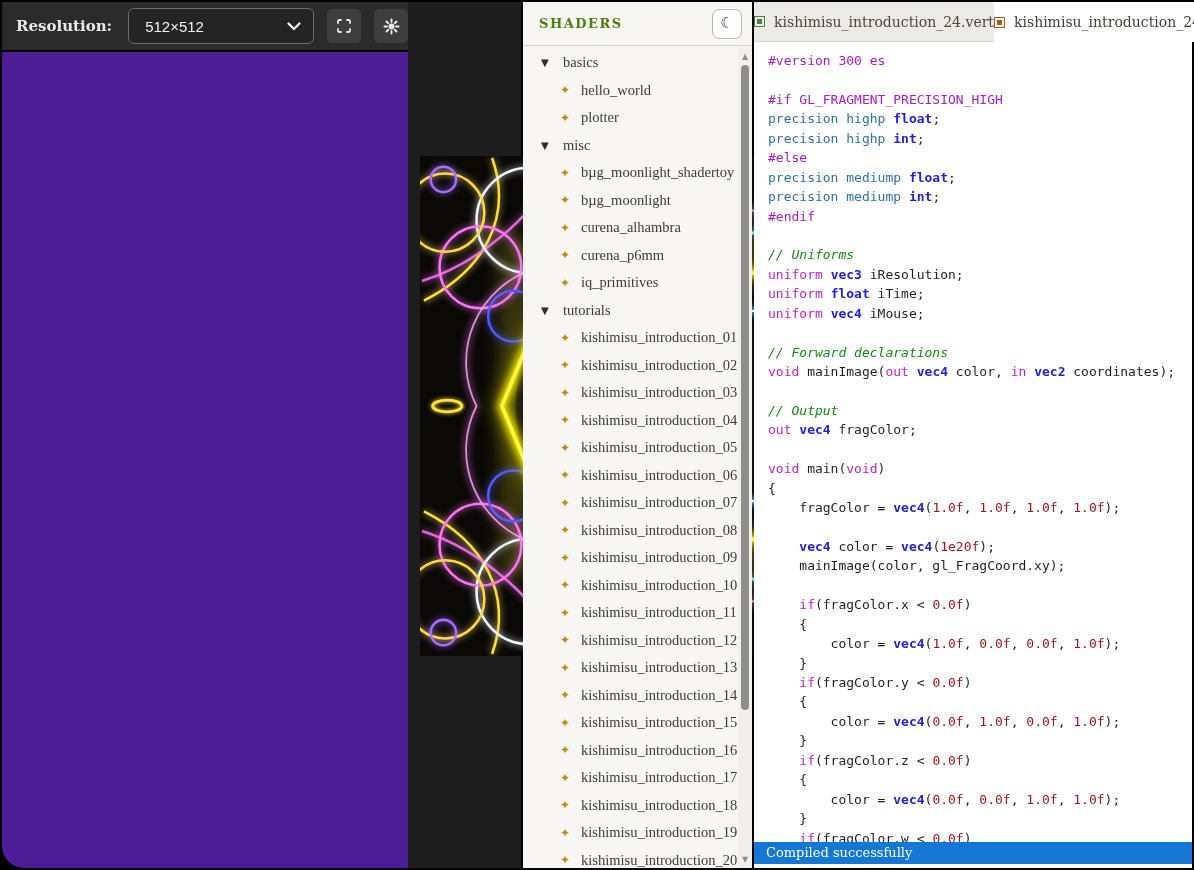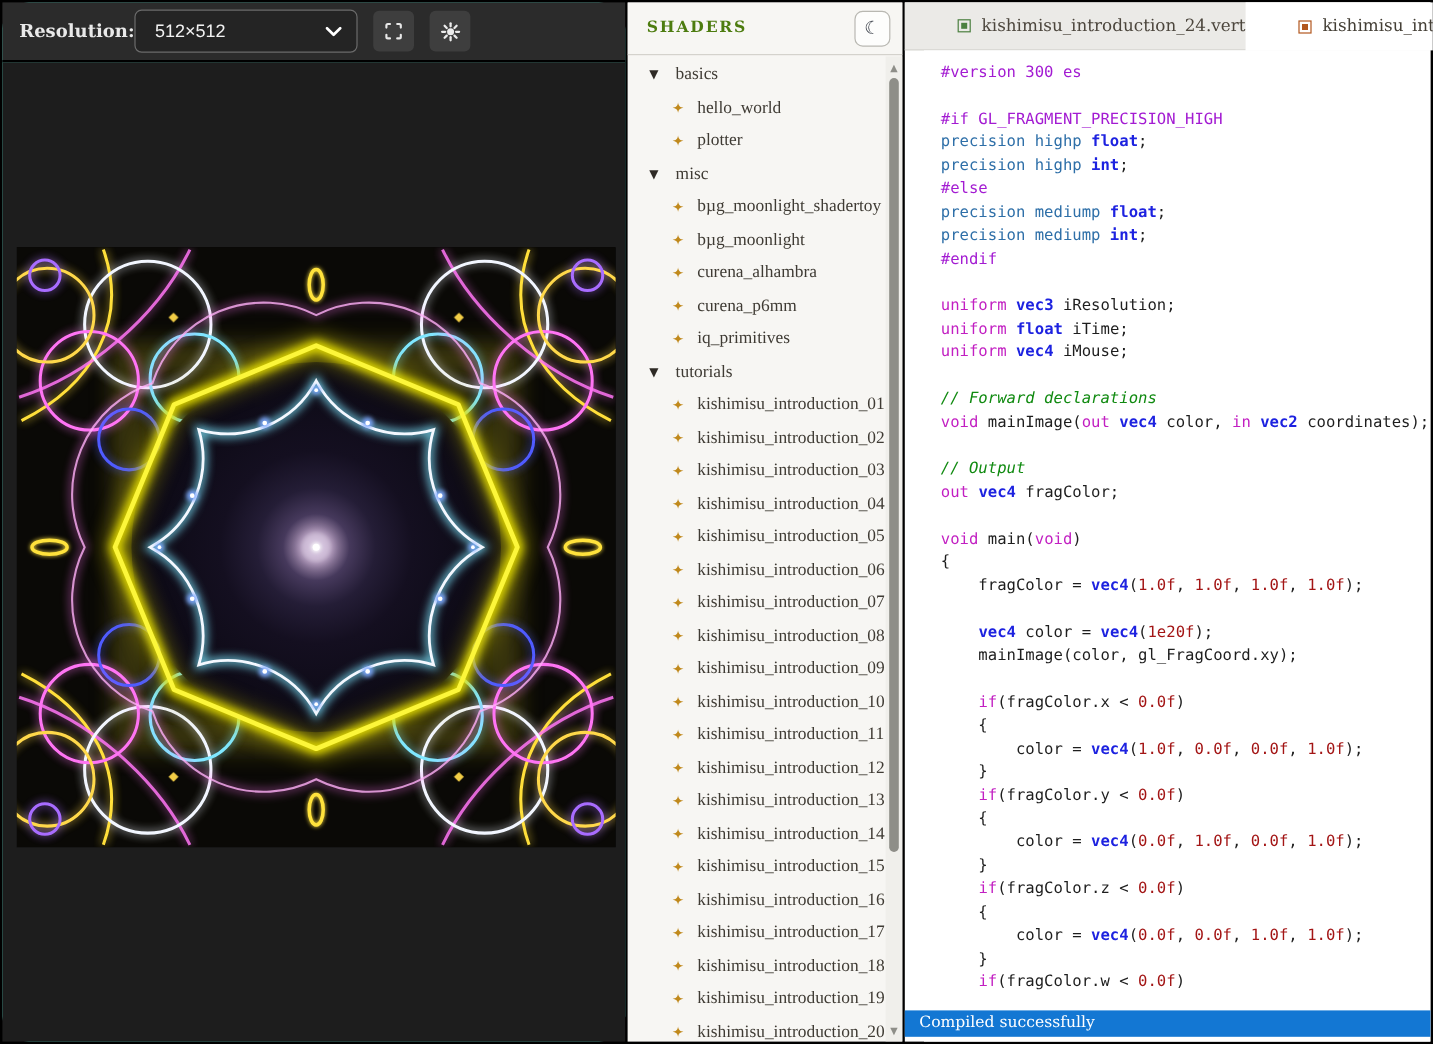--- a/index.html
+++ b/index.html
@@ -3,28 +3,28 @@
 <meta charset="utf-8">
 <style>
   * { box-sizing: border-box; margin: 0; padding: 0; }
   html,body { width:1194px; height:870px; background:#000; overflow:hidden; }
   #app {
     width:1194px; height:870px; border:2px solid #000; background:#000;
     display:grid; grid-template-columns:519px 229px 438px; column-gap:2px;
     font-family:"Liberation Serif", serif;
   }
   
-  .left-col { background:#5eead4; display:flex; flex-direction:column; position:relative;border-radius:22px; }
+  .left-col { background:#4c1d95; display:flex; position:relative;border-radius:22px; }
   .toolbar {
     height:50px; background:#2b2b2b; border-bottom:2px solid #000;
     display:flex; align-items:center; padding-left:14px; flex:none;
   }
   .res-label { color:#e9e9e9; font-weight:bold; font-size:15px; font-family:"DejaVu Serif", serif; }
   .res-select {
-    margin-left:0; width:186px; height:36px; background:#242424;
+    margin-left:16px; width:186px; height:36px; background:#242424;
     border:1px solid #6b6b6b; border-radius:6px; color:#f2f2f2;
     font-family:"Liberation Sans", sans-serif; font-size:15px;
     display:flex; align-items:center; padding:0 12px 0 16px; cursor:pointer;
   }
   .res-select .val { flex:1; }
   .chev { width:14px; height:9px; }
   .tb-btn {
     margin-left:13px; width:34px; height:34px; background:#3e3e3e; border:none;
     border-radius:5px; display:flex; align-items:center; justify-content:center; cursor:pointer;
   }
@@ -57,31 +57,31 @@
     display:flex; align-items:center; justify-content:center; font-family:"DejaVu Sans", sans-serif; cursor:pointer; }
   .vscroll .arr.up { top:2px; } .vscroll .arr.down { bottom:2px; }
   .vscroll .thumb { position:absolute; left:3px; width:8px; top:18px; height:645px; background:#8e8e88; border-radius:4px; cursor:pointer; }
 
   
   .editor-col { background:#fff; display:flex; flex-direction:column; position:relative; }
   .tabbar { height:40px; background:#ebeae7; display:flex; flex:none; }
   .tab {
     flex:1; display:flex; align-items:center; justify-content:center; gap:9px;
     font-size:14px; color:#4c463d; cursor:pointer; border-bottom:1px solid #d8d6d1;
-    font-family:"DejaVu Serif", serif; white-space:nowrap;padding-left:44px;
+    font-family:"DejaVu Serif", serif; white-space:nowrap;
   }
   .tab.active { background:#fff; border-bottom:none; color:#433e35; }
   .ftype { width:11px; height:11px; border-width:1.5px; border-style:solid; display:inline-flex;
     align-items:center; justify-content:center; flex:none; }
   .ftype::after { content:""; width:5px; height:5px; display:block; }
   .ftype.vert { border-color:#4c8040; } .ftype.vert::after { background:#4c8040; }
   .ftype.frag { border-color:#b2571e; } .ftype.frag::after { background:#b2571e; }
   .code {
     flex:1; position:relative; overflow:hidden; padding:11px 0 0 14px;
-    font-family:"DejaVu Sans Mono", monospace; font-size:13px; background:#fff;margin-left:16px;
+    font-family:"DejaVu Sans Mono", monospace; font-size:13px; background:#fff;
   }
   .cl { height:19.45px; white-space:pre; color:#1e1e1e; }
   .tk-pp  { color:#a31bd2; }
   .tk-kw  { color:#c21fc2; }
   .tk-kw2 { color:#2e6fa8; }
   .tk-type{ color:#1d22e0; font-weight:bold; }
   .tk-num { color:#a31515; }
   .tk-cm  { color:#108a10; font-style:italic; }
   .tk-pl  { color:#1e1e1e; }
   .statusbar {
@@ -433,20 +433,21 @@
         <div class="cl"><span class="tk-pp">#version 300 es</span></div>
         <div class="cl">&nbsp;</div>
         <div class="cl"><span class="tk-pp">#if GL_FRAGMENT_PRECISION_HIGH</span></div>
         <div class="cl"><span class="tk-kw2">precision highp </span><span class="tk-type">float</span><span class="tk-pl">;</span></div>
         <div class="cl"><span class="tk-kw2">precision highp </span><span class="tk-type">int</span><span class="tk-pl">;</span></div>
         <div class="cl"><span class="tk-pp">#else</span></div>
         <div class="cl"><span class="tk-kw2">precision mediump </span><span class="tk-type">float</span><span class="tk-pl">;</span></div>
         <div class="cl"><span class="tk-kw2">precision mediump </span><span class="tk-type">int</span><span class="tk-pl">;</span></div>
         <div class="cl"><span class="tk-pp">#endif</span></div>
         <div class="cl">&nbsp;</div>
+        <div class="cl"><span class="tk-cm">// Uniforms</span></div>
         <div class="cl"><span class="tk-kw">uniform </span><span class="tk-type">vec3</span><span class="tk-pl"> iResolution;</span></div>
         <div class="cl"><span class="tk-kw">uniform </span><span class="tk-type">float</span><span class="tk-pl"> iTime;</span></div>
         <div class="cl"><span class="tk-kw">uniform </span><span class="tk-type">vec4</span><span class="tk-pl"> iMouse;</span></div>
         <div class="cl">&nbsp;</div>
         <div class="cl"><span class="tk-cm">// Forward declarations</span></div>
         <div class="cl"><span class="tk-kw">void </span><span class="tk-pl">mainImage(</span><span class="tk-kw">out </span><span class="tk-type">vec4</span><span class="tk-pl"> color, </span><span class="tk-kw">in </span><span class="tk-type">vec2</span><span class="tk-pl"> coordinates);</span></div>
         <div class="cl">&nbsp;</div>
         <div class="cl"><span class="tk-cm">// Output</span></div>
         <div class="cl"><span class="tk-kw">out </span><span class="tk-type">vec4</span><span class="tk-pl"> fragColor;</span></div>
         <div class="cl">&nbsp;</div>

